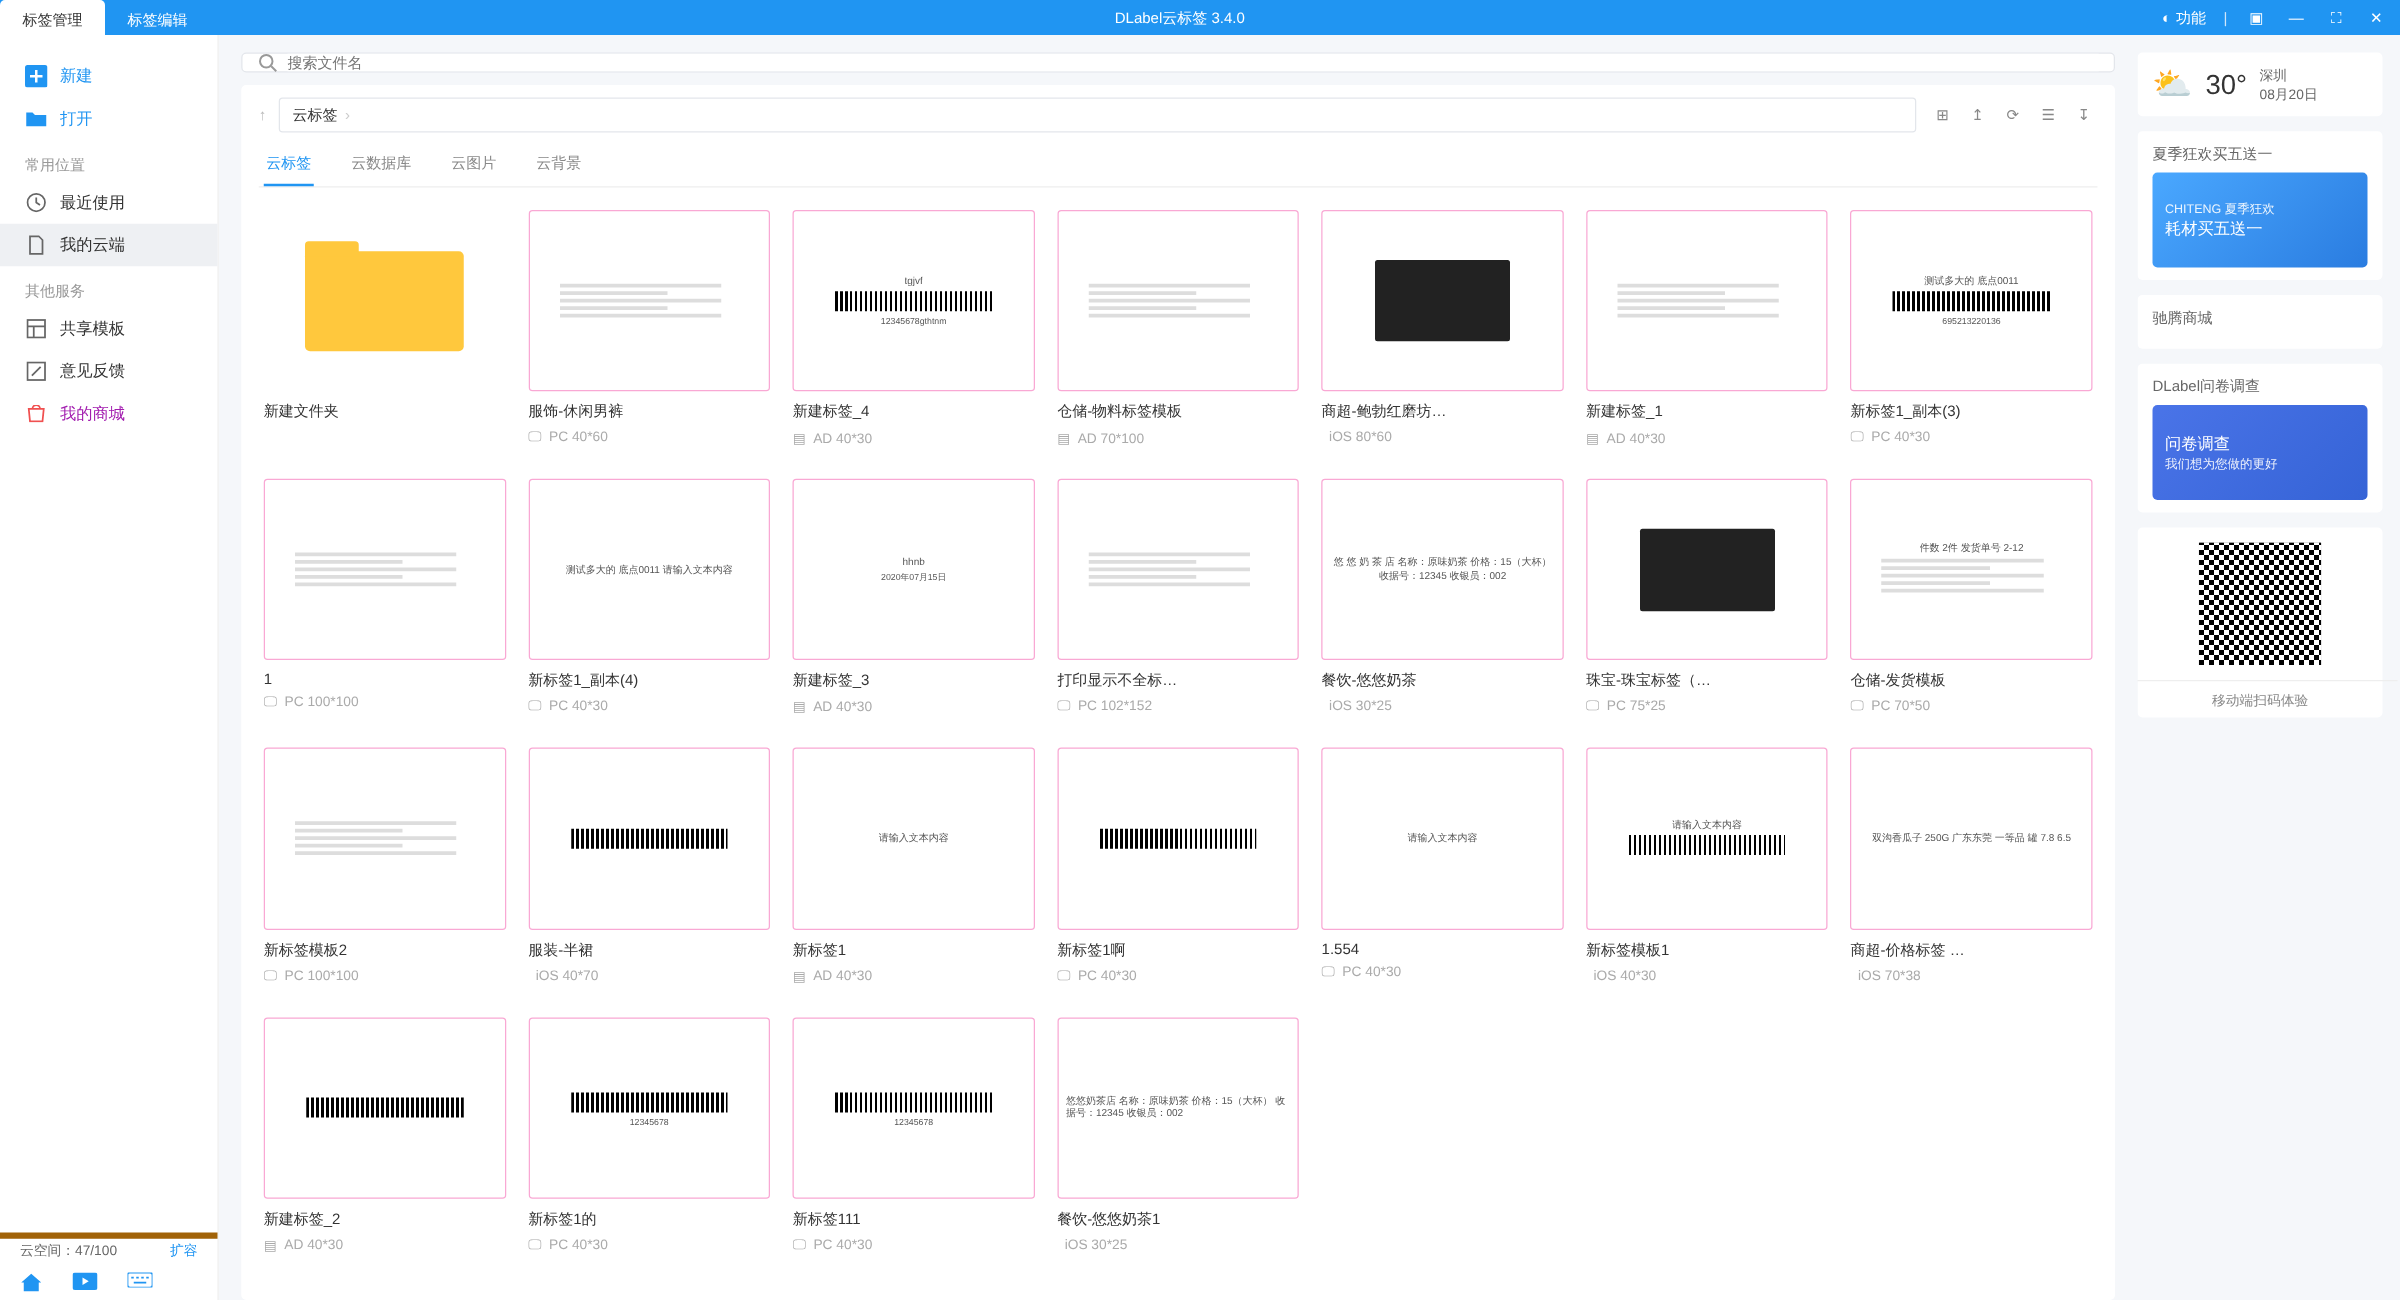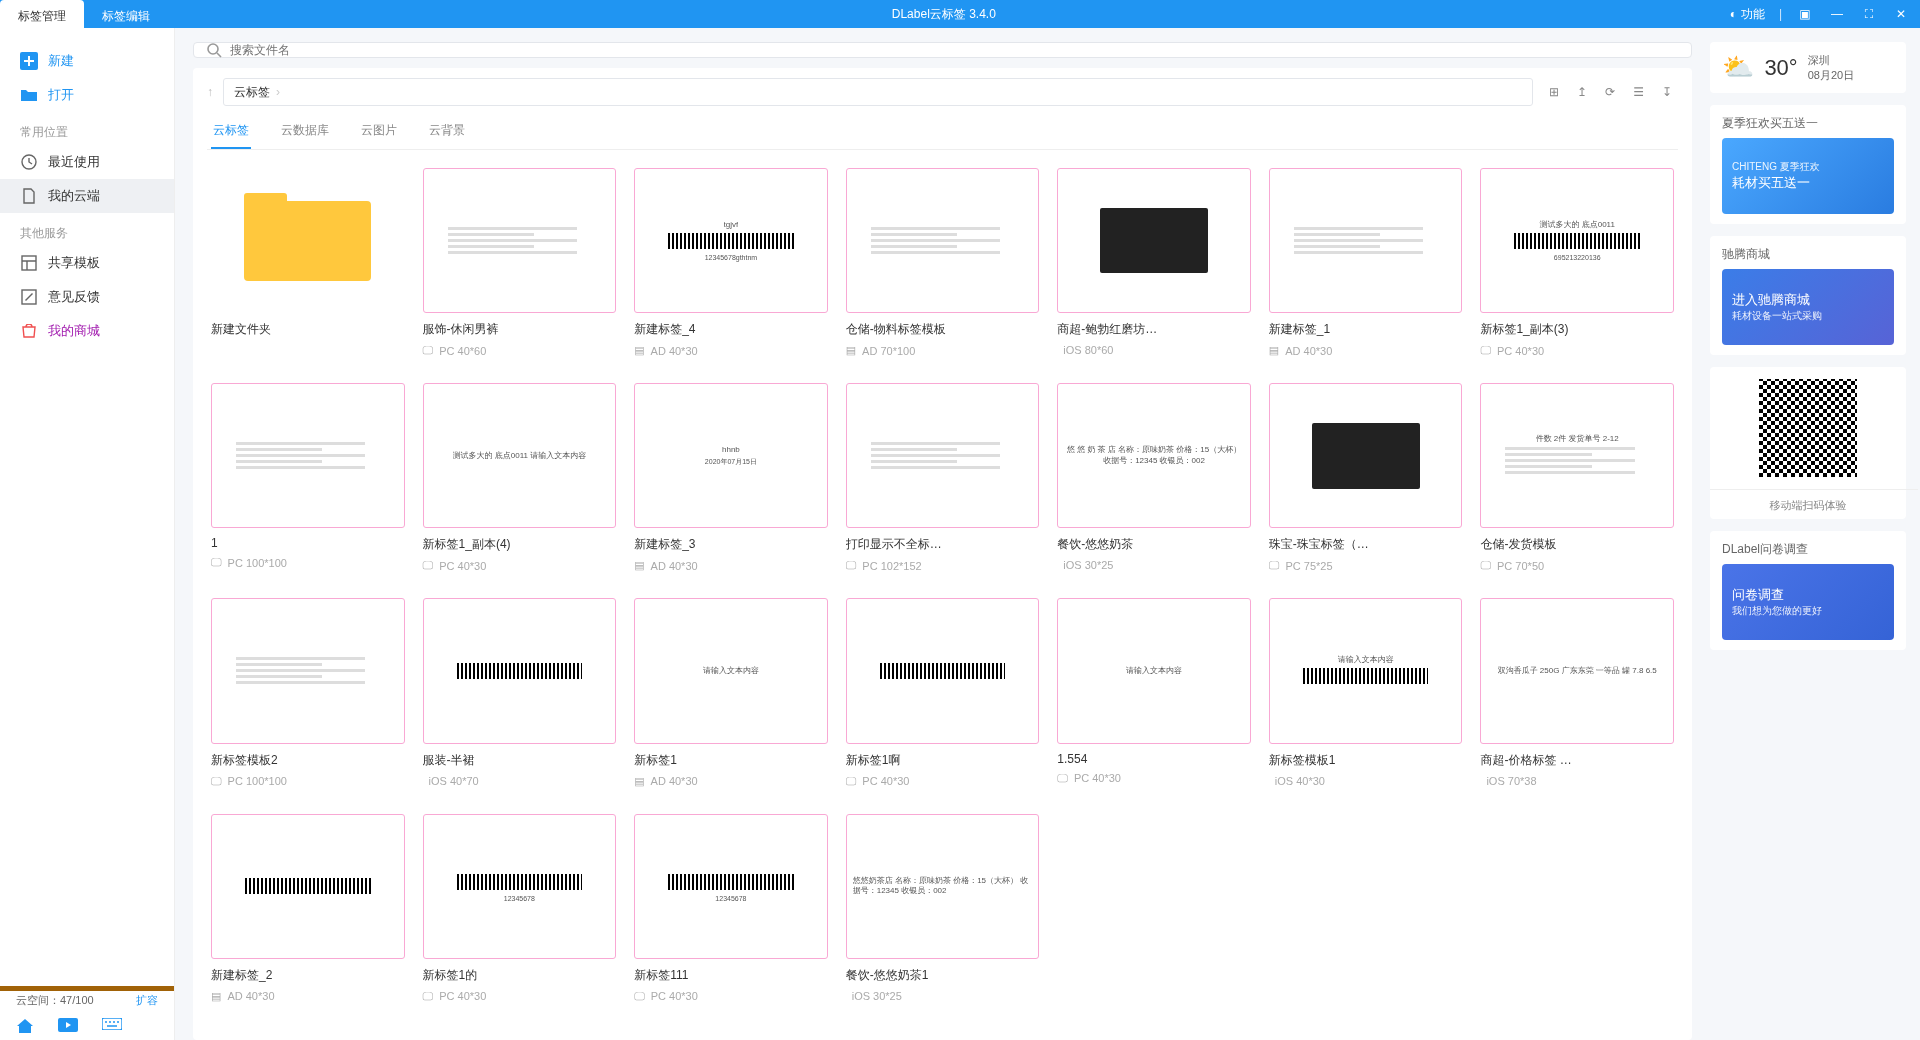--- a/index.html
+++ b/index.html
@@ -552,35 +552,31 @@
         <div class="card">
           <div class="section-title">夏季狂欢买五送一</div>
           <div class="banner b1">
             <div class="sub">CHITENG 夏季狂欢</div>
             <div>耗材买五送一</div>
           </div>
         </div>
 
         <div class="card">
           <div class="section-title">驰腾商城</div>
-          <div class="banner b2">
-            <div>进入驰腾商城</div>
-            <div class="sub">耗材设备一站式采购</div>
-          </div>
-        </div>
-
-        <div class="card qr">
-          <div class="qrbox"></div>
-          <div class="divider"></div>
-          <div class="qr-label">移动端扫码体验</div>
         </div>
 
         <div class="card">
           <div class="section-title">DLabel问卷调查</div>
           <div class="banner b3">
             <div>问卷调查</div>
             <div class="sub">我们想为您做的更好</div>
           </div>
         </div>
+
+        <div class="card qr">
+          <div class="qrbox"></div>
+          <div class="divider"></div>
+          <div class="qr-label">移动端扫码体验</div>
+        </div>
       </div>
     </div>
   </div>
 </div>
 
 </body></html>

